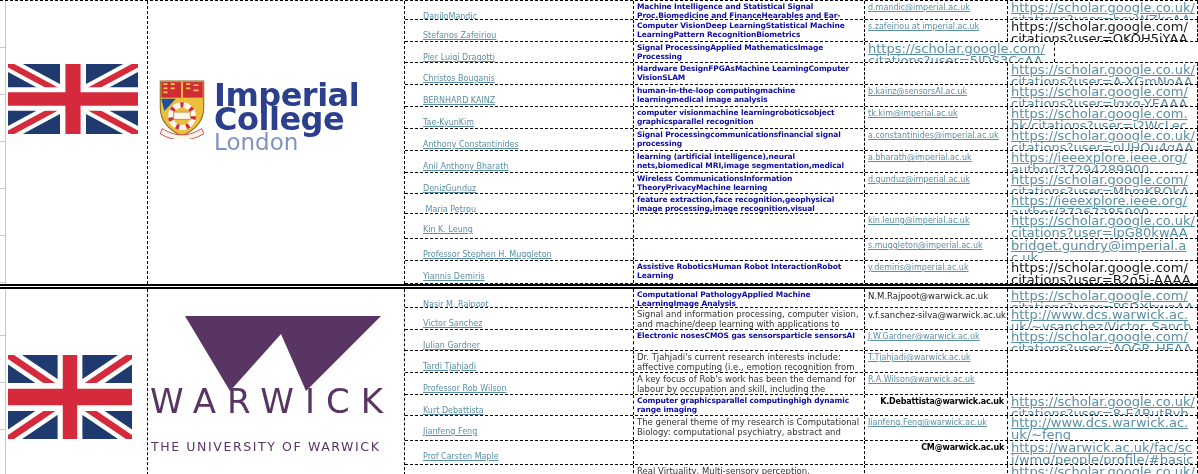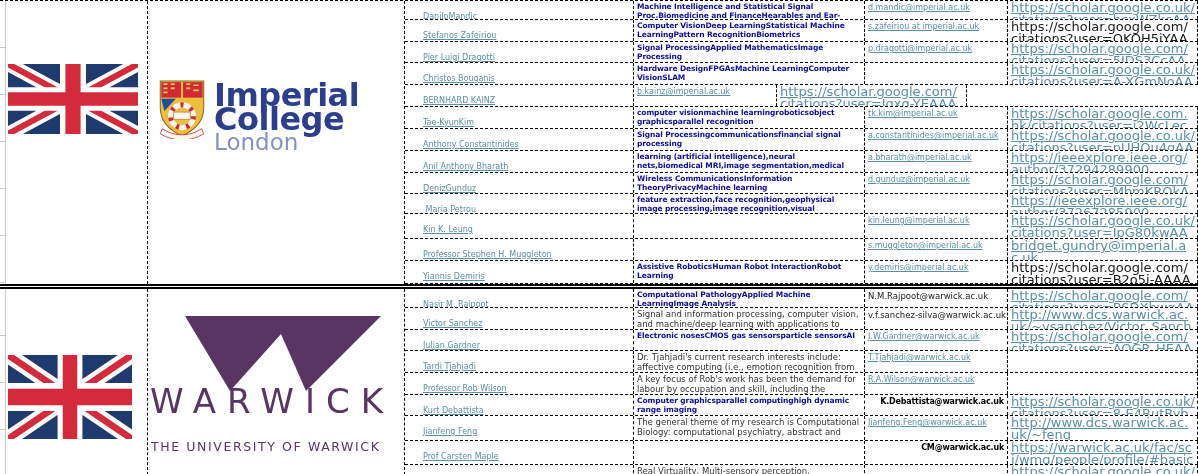--- a/index.html
+++ b/index.html
@@ -116,23 +116,20 @@
     <div class="c url">
       <a class="plain">https://scholar.google.com/citations?user=QKOH5jYAAAAJ&amp;hl=en</a>
     </div>
   </div>
 
   <div class="trow" style="height: 21px;">
     <div class="c name">
       <a class="lnk">Pier Luigi Dragotti</a>
     </div>
     <div class="c interests navy">Signal ProcessingApplied MathematicsImage Processing</div>
-    <div class="c email">
-      <a class="lnk">p.dragotti@imperial.ac.uk</a>
-    </div>
     <div class="c url">
       <a class="lnk">https://scholar.google.com/citations?user=5IDS3CcAAAAJ&amp;hl=en</a>
     </div>
   </div>
 
   <div class="trow" style="height: 22px;">
     <div class="c name">
       <a class="lnk">Christos Bouganis</a>
     </div>
     <div class="c interests navy">Hardware DesignFPGAsMachine LearningComputer VisionSLAM</div>
@@ -141,22 +138,23 @@
     </div>
     <div class="c url">
       <a class="lnk">https://scholar.google.co.uk/citations?user=A-XGmNoAAAAJ&amp;hl=en</a>
     </div>
   </div>
 
   <div class="trow" style="height: 22px;">
     <div class="c name">
       <a class="lnk">BERNHARD KAINZ</a>
     </div>
-    <div class="c email">
-      <a class="lnk">b.kainz@imperial.ac.uk</a>
+    <div class="c interests navy">human-in-the-loop computingmachine learningmedical image analysis</div>
+    <div class="c email">
+      <a class="lnk">b.kainz@sensorsAI.ac.uk</a>
     </div>
     <div class="c url">
       <a class="lnk">https://scholar.google.com/citations?user=Igxq-YEAAAAJ&amp;hl=en</a>
     </div>
   </div>
 
   <div class="trow" style="height: 22px;">
     <div class="c name">
       <a class="lnk">Tae-KyunKim</a>
     </div>

